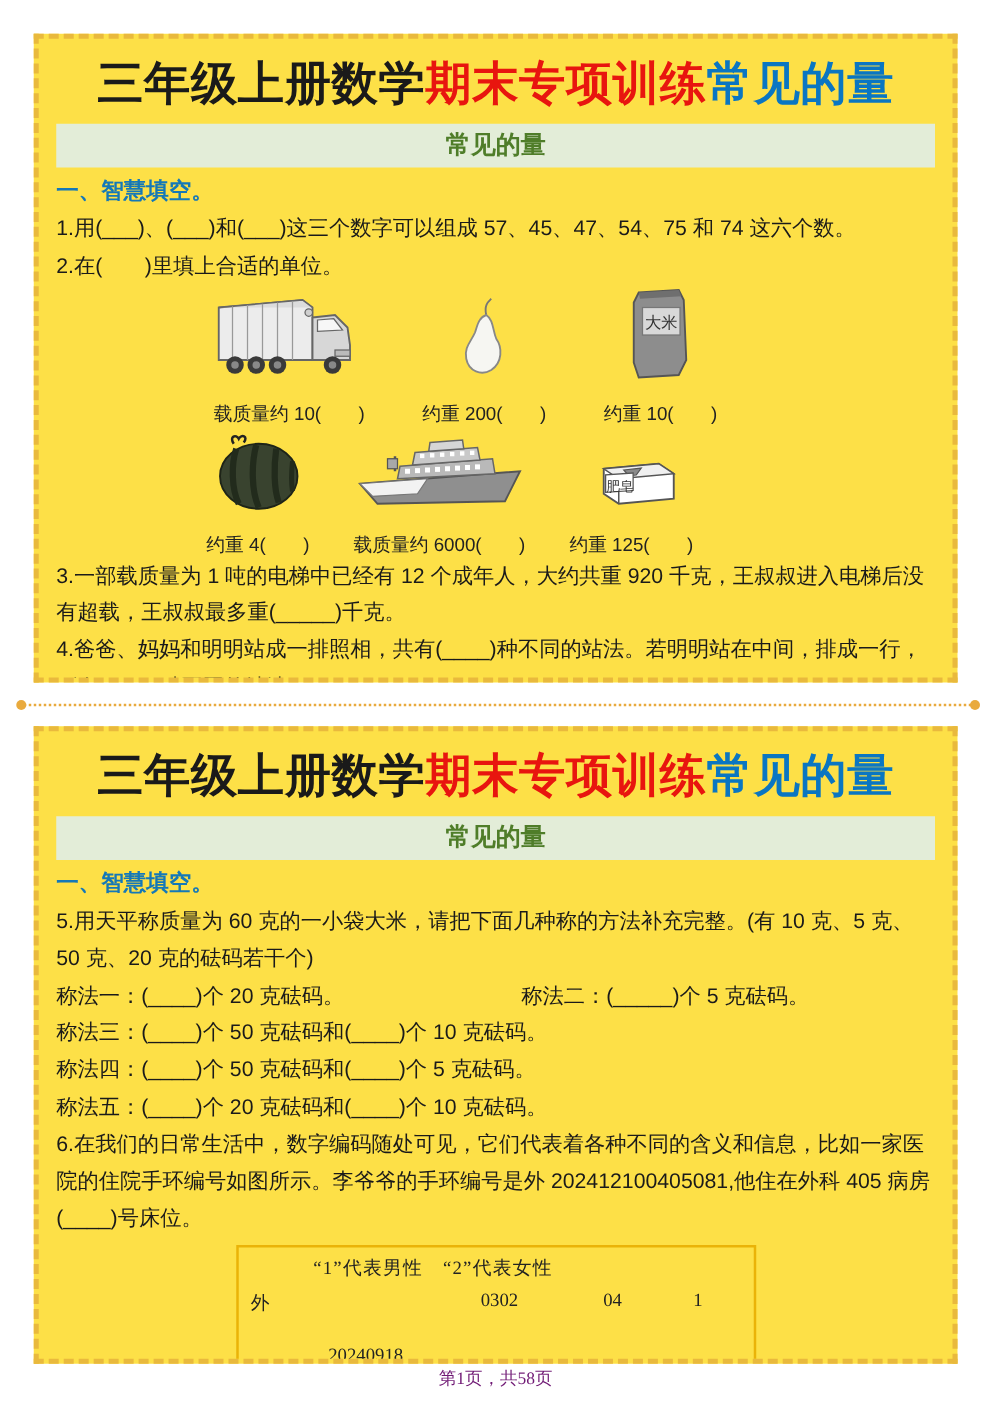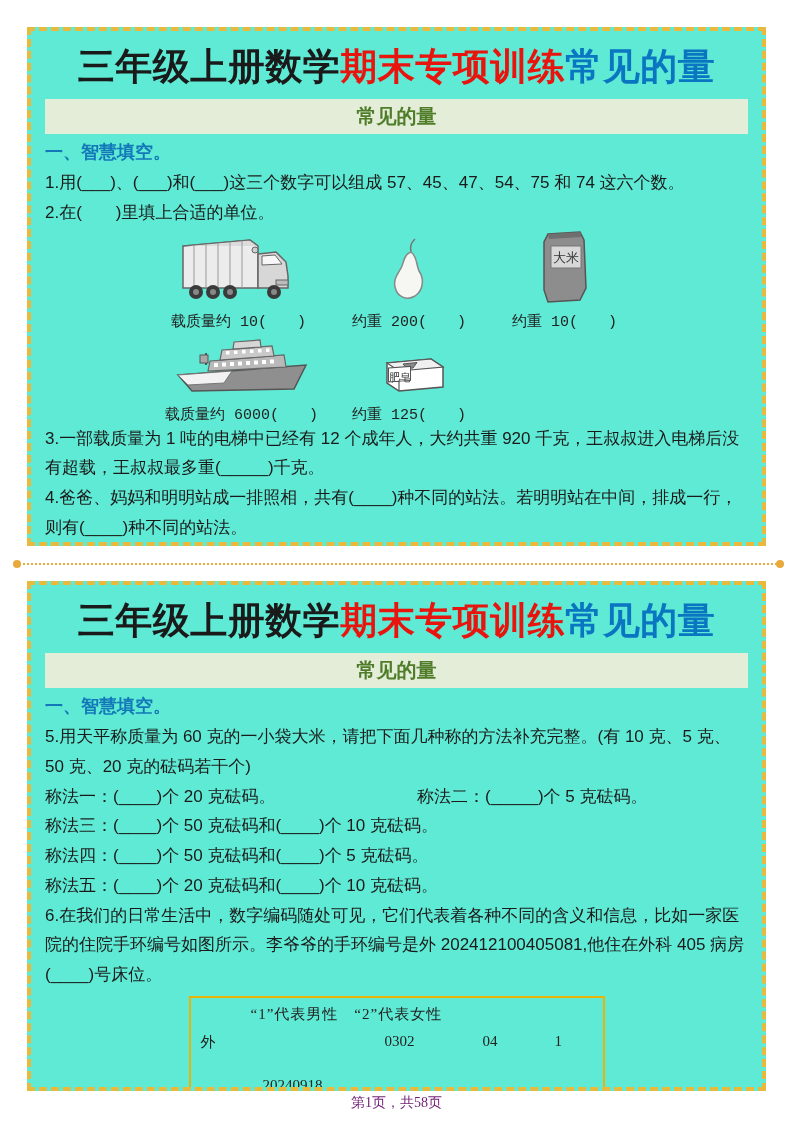--- a/index.html
+++ b/index.html
@@ -1,19 +1,19 @@
 <!DOCTYPE html>
 <html><head>
 <meta charset="utf-8">
 <style>
   html,body{margin:0;padding:0;background:#ffffff;}
   .page{position:relative;width:793px;height:1122px;background:#ffffff;overflow:hidden;
         font-family:"Liberation Sans",sans-serif;color:#1a1a1a;}
 
-  .card{position:absolute;left:27px;width:739px;box-sizing:border-box;background:#5eead4;
+  .card{position:absolute;left:27px;width:739px;box-sizing:border-box;background:#fde047;
         border:4px dashed #e9b93d;padding:8px 12px 6px;overflow:hidden;}
   #card1{top:27px;height:519px;}
   #card2{top:581px;height:510px;}
 
   .title{text-align:center;font-size:37px;font-weight:800;line-height:1.3;margin:4px 0 8px;
          letter-spacing:0.5px;white-space:nowrap;}
   .title .t-red{color:#e8150f;}
   .title .t-blue{color:#0a76c2;}
 
   .banner{background:#e3edd8;color:#4f7d29;font-size:20px;font-weight:700;text-align:center;
@@ -21,21 +21,21 @@
 
   .section{color:#1478b8;font-size:18px;font-weight:700;margin:2px 2px 4px;}
 
   .qtext{font-size:17px;line-height:1.75;margin:0 2px;}
 
   .figrow{display:flex;align-items:flex-end;margin-left:128px;}
   .fig{display:flex;flex-direction:column;align-items:center;margin-right:46px;}
   .fig:last-child{margin-right:0;}
   .figrow2{margin-left:122px;margin-top:4px;}
   .figrow2 .fig{margin-right:34px;}
-  .caption{font-family:Liberation Mono, monospace;font-size:15px;color:#222;margin-top:8px;
+  .caption{font-family:Liberation Sans, sans-serif;font-size:15px;color:#222;margin-top:18px;
            white-space:nowrap;}
 
   .methods-line{display:flex;font-size:17px;line-height:1.75;margin:0 2px;}
   .methods-line .m-left{width:372px;}
 
   .band-table{width:416px;margin:6px auto 0;border:2px solid #eab308;box-sizing:border-box;
               font-family:"Liberation Serif",serif;font-size:15px;color:#222;padding:7px 10px 6px;}
   .band-note{margin-left:50px;margin-bottom:9px;letter-spacing:1px;}
   .band-row{display:flex;margin-bottom:9px;}
   .band-row:last-child{margin-bottom:2px;}
@@ -114,20 +114,33 @@
             <path d="M12 6 L44 4 L46 9 L13 11 Z" fill="#6f6f6f"></path>
             <rect x="15" y="18" width="30" height="22" fill="#d8d8d8" stroke="#777" stroke-width="1"></rect>
             <text x="30" y="34" text-anchor="middle" font-size="13" fill="#333" font-family="Liberation Serif, serif">大米</text>
           </svg>
         </span>
         <div class="caption">约重 10(　　)</div>
       </div>
     </div>
 
     <div class="figrow figrow2">
+      <div class="fig">
+        <span>
+          <svg width="70" height="64" viewBox="0 0 70 64">
+            <path d="M16 10 C12 4 18 2 20 6 C22 2 28 4 24 9" fill="none" stroke="#222" stroke-width="2"></path>
+            <ellipse cx="36" cy="36" rx="31" ry="26" fill="#39432f" stroke="#1e2418" stroke-width="1.5"></ellipse>
+            <path d="M18 14 C14 26 14 46 20 58" fill="none" stroke="#222b1c" stroke-width="5"></path>
+            <path d="M34 11 C30 26 30 48 36 61" fill="none" stroke="#222b1c" stroke-width="5"></path>
+            <path d="M50 14 C48 28 48 46 52 57" fill="none" stroke="#222b1c" stroke-width="5"></path>
+            <path d="M63 24 C62 34 62 42 63 48" fill="none" stroke="#222b1c" stroke-width="4"></path>
+          </svg>
+        </span>
+        <div class="caption">约重 4(　　)</div>
+      </div>
       <div class="fig">
         <span>
           <svg width="140" height="62" viewBox="0 0 140 62">
             <path d="M6 40 L134 30 L122 54 L20 56 Z" fill="#8f8f8f" stroke="#555" stroke-width="1.5"></path>
             <path d="M6 40 L60 36 L52 48 L16 50 Z" fill="#f2f2f2" stroke="#777" stroke-width="1"></path>
             <path d="M38 26 L112 20 L114 32 L36 36 Z" fill="#b9b9b9" stroke="#666" stroke-width="1.2"></path>
             <path d="M50 15 L100 11 L102 21 L48 25 Z" fill="#c9c9c9" stroke="#666" stroke-width="1.2"></path>
             <path d="M62 7 L88 5 L89 12 L61 14 Z" fill="#d6d6d6" stroke="#666" stroke-width="1.2"></path>
             <rect x="42" y="28" width="4" height="4" fill="#fff"></rect>
               <rect x="50" y="27.5" width="4" height="4" fill="#fff"></rect>

